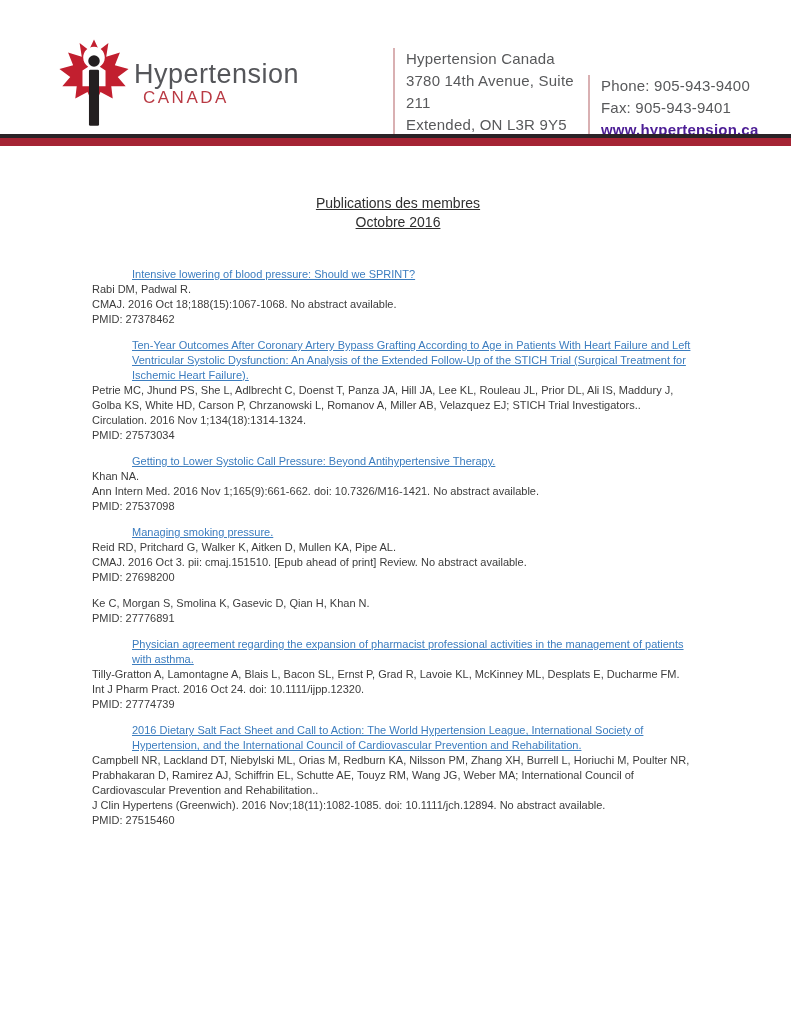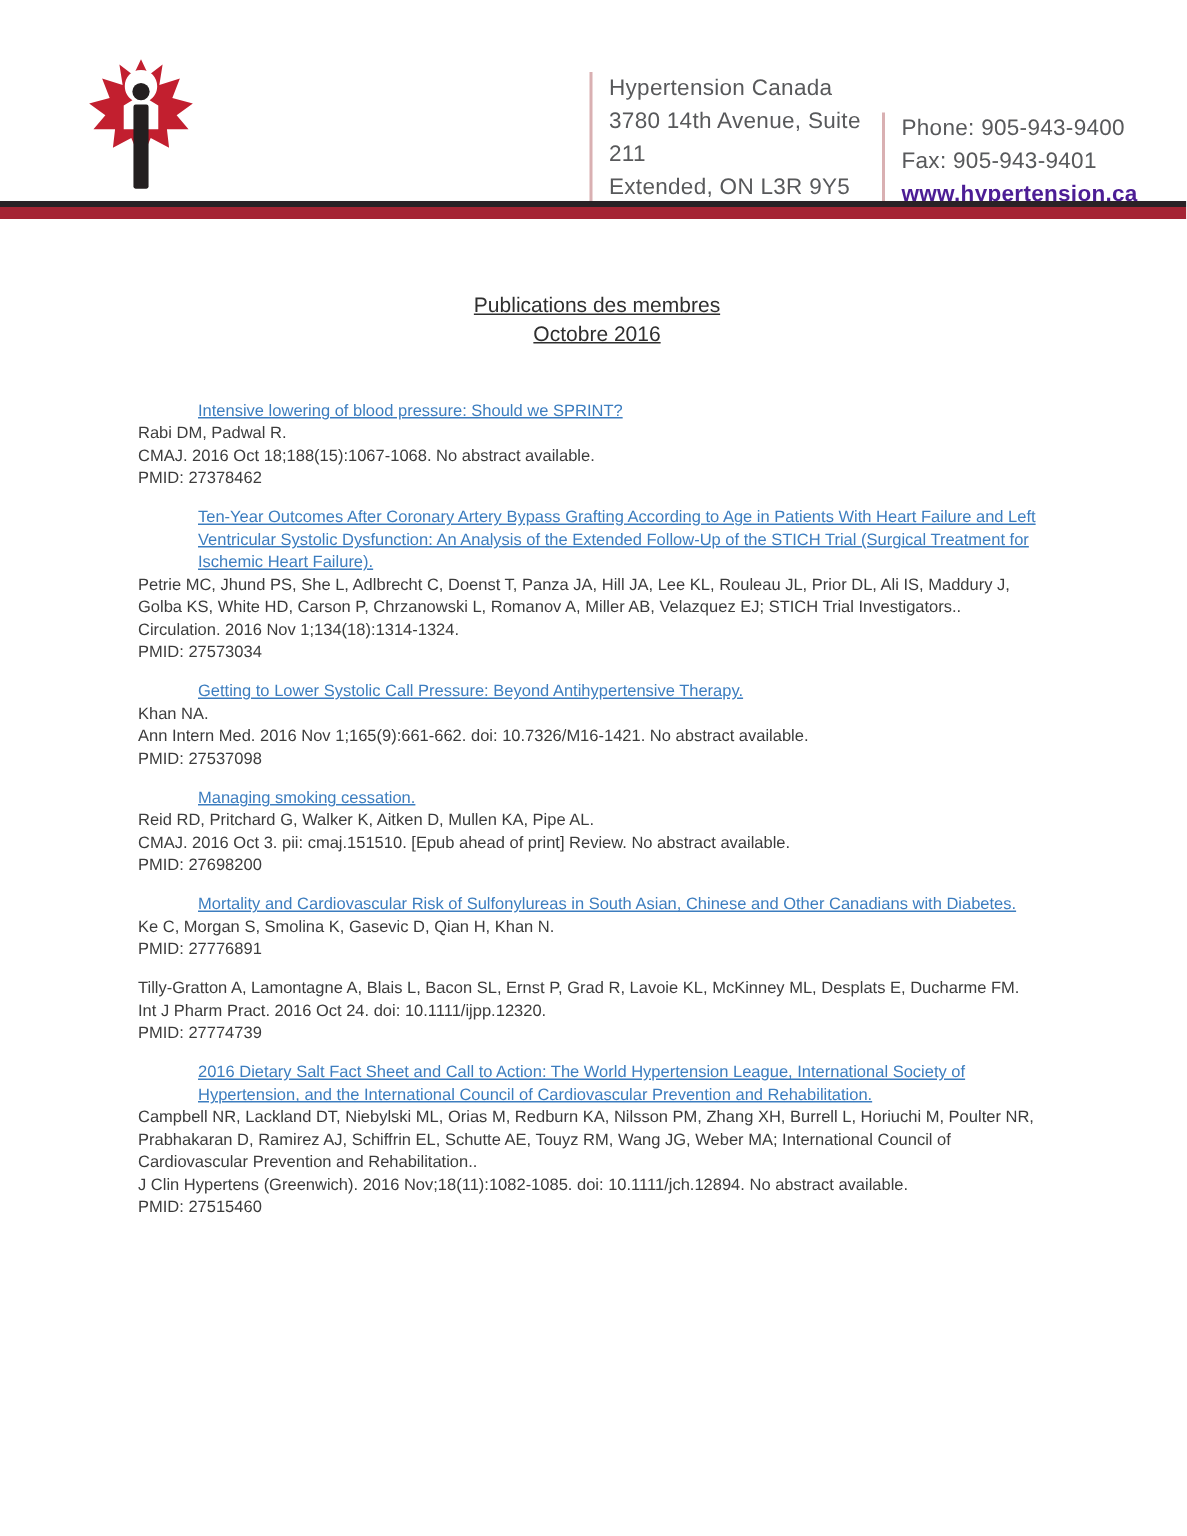--- a/index.html
+++ b/index.html
@@ -94,20 +94,24 @@
       <svg class="logo-mark" viewBox="0 0 100 125" xmlns="http://www.w3.org/2000/svg">
 
         <path fill="#c21f2f" d="M50 2 L57 17 L70 7 L67 26 L86 20 L79 38 L98 43 L83 54 L94 67 L74 67 L76 84 L59 75 L50 96 L41 75 L24 84 L26 67 L6 67 L17 54 L2 43 L21 38 L14 20 L33 26 L30 7 L43 17 Z"></path>
 
         <path fill="#ffffff" d="M50 12 c9 0 15 7 15 15 c0 6 -3 10 -7 13 l8 5 l0 22 l-32 0 l0 -22 l8 -5 c-4 -3 -7 -7 -7 -13 c0 -8 6 -15 15 -15 Z"></path>
 
         <circle fill="#231f20" cx="50" cy="32" r="8"></circle>
 
         <rect fill="#231f20" x="43" y="44" width="14" height="78" rx="2"></rect>
       </svg>
+      <div class="logo-text">
+        <div class="logo-word">Hypertension</div>
+        <div class="logo-canada">CANADA</div>
+      </div>
     </div>
 
     <div class="contact-col address-block">
       <div>Hypertension Canada</div>
       <div>3780 14th Avenue, Suite 211</div>
       <div>Extended, ON  L3R 9Y5</div>
     </div>
 
     <div class="contact-col contact-block">
       <div>Phone: 905-943-9400</div>
@@ -142,33 +146,33 @@
       </article>
 
       <article class="pub-entry">
         <div class="pub-title">Getting to Lower Systolic Call Pressure: Beyond Antihypertensive Therapy.</div>
         <div class="pub-line">Khan NA.</div>
         <div class="pub-line">Ann Intern Med. 2016 Nov 1;165(9):661-662. doi: 10.7326/M16-1421. No abstract available.</div>
         <div class="pub-line">PMID: 27537098</div>
       </article>
 
       <article class="pub-entry">
-        <div class="pub-title">Managing smoking cessation.</div>
+        <div class="pub-title">Managing smoking pressure.</div>
         <div class="pub-line">Reid RD, Pritchard G, Walker K, Aitken D, Mullen KA, Pipe AL.</div>
         <div class="pub-line">CMAJ. 2016 Oct 3. pii: cmaj.151510. [Epub ahead of print] Review. No abstract available.</div>
         <div class="pub-line">PMID: 27698200</div>
       </article>
 
       <article class="pub-entry">
-        <div class="pub-title">Mortality and Cardiovascular Risk of Sulfonylureas in South Asian, Chinese and Other Canadians with Diabetes.</div>
         <div class="pub-line">Ke C, Morgan S, Smolina K, Gasevic D, Qian H, Khan N.</div>
         <div class="pub-line">PMID: 27776891</div>
       </article>
 
       <article class="pub-entry">
+        <div class="pub-title">Physician agreement regarding the expansion of pharmacist professional activities in the management of patients with asthma.</div>
         <div class="pub-line">Tilly-Gratton A, Lamontagne A, Blais L, Bacon SL, Ernst P, Grad R, Lavoie KL, McKinney ML, Desplats E, Ducharme FM.</div>
         <div class="pub-line">Int J Pharm Pract. 2016 Oct 24. doi: 10.1111/ijpp.12320.</div>
         <div class="pub-line">PMID: 27774739</div>
       </article>
 
       <article class="pub-entry">
         <div class="pub-title">2016 Dietary Salt Fact Sheet and Call to Action: The World Hypertension League, International Society of Hypertension, and the International Council of Cardiovascular Prevention and Rehabilitation.</div>
         <div class="pub-line">Campbell NR, Lackland DT, Niebylski ML, Orias M, Redburn KA, Nilsson PM, Zhang XH, Burrell L, Horiuchi M, Poulter NR, Prabhakaran D, Ramirez AJ, Schiffrin EL, Schutte AE, Touyz RM, Wang JG, Weber MA; International Council of Cardiovascular Prevention and Rehabilitation..</div>
         <div class="pub-line">J Clin Hypertens (Greenwich). 2016 Nov;18(11):1082-1085. doi: 10.1111/jch.12894. No abstract available.</div>
         <div class="pub-line">PMID: 27515460</div>

